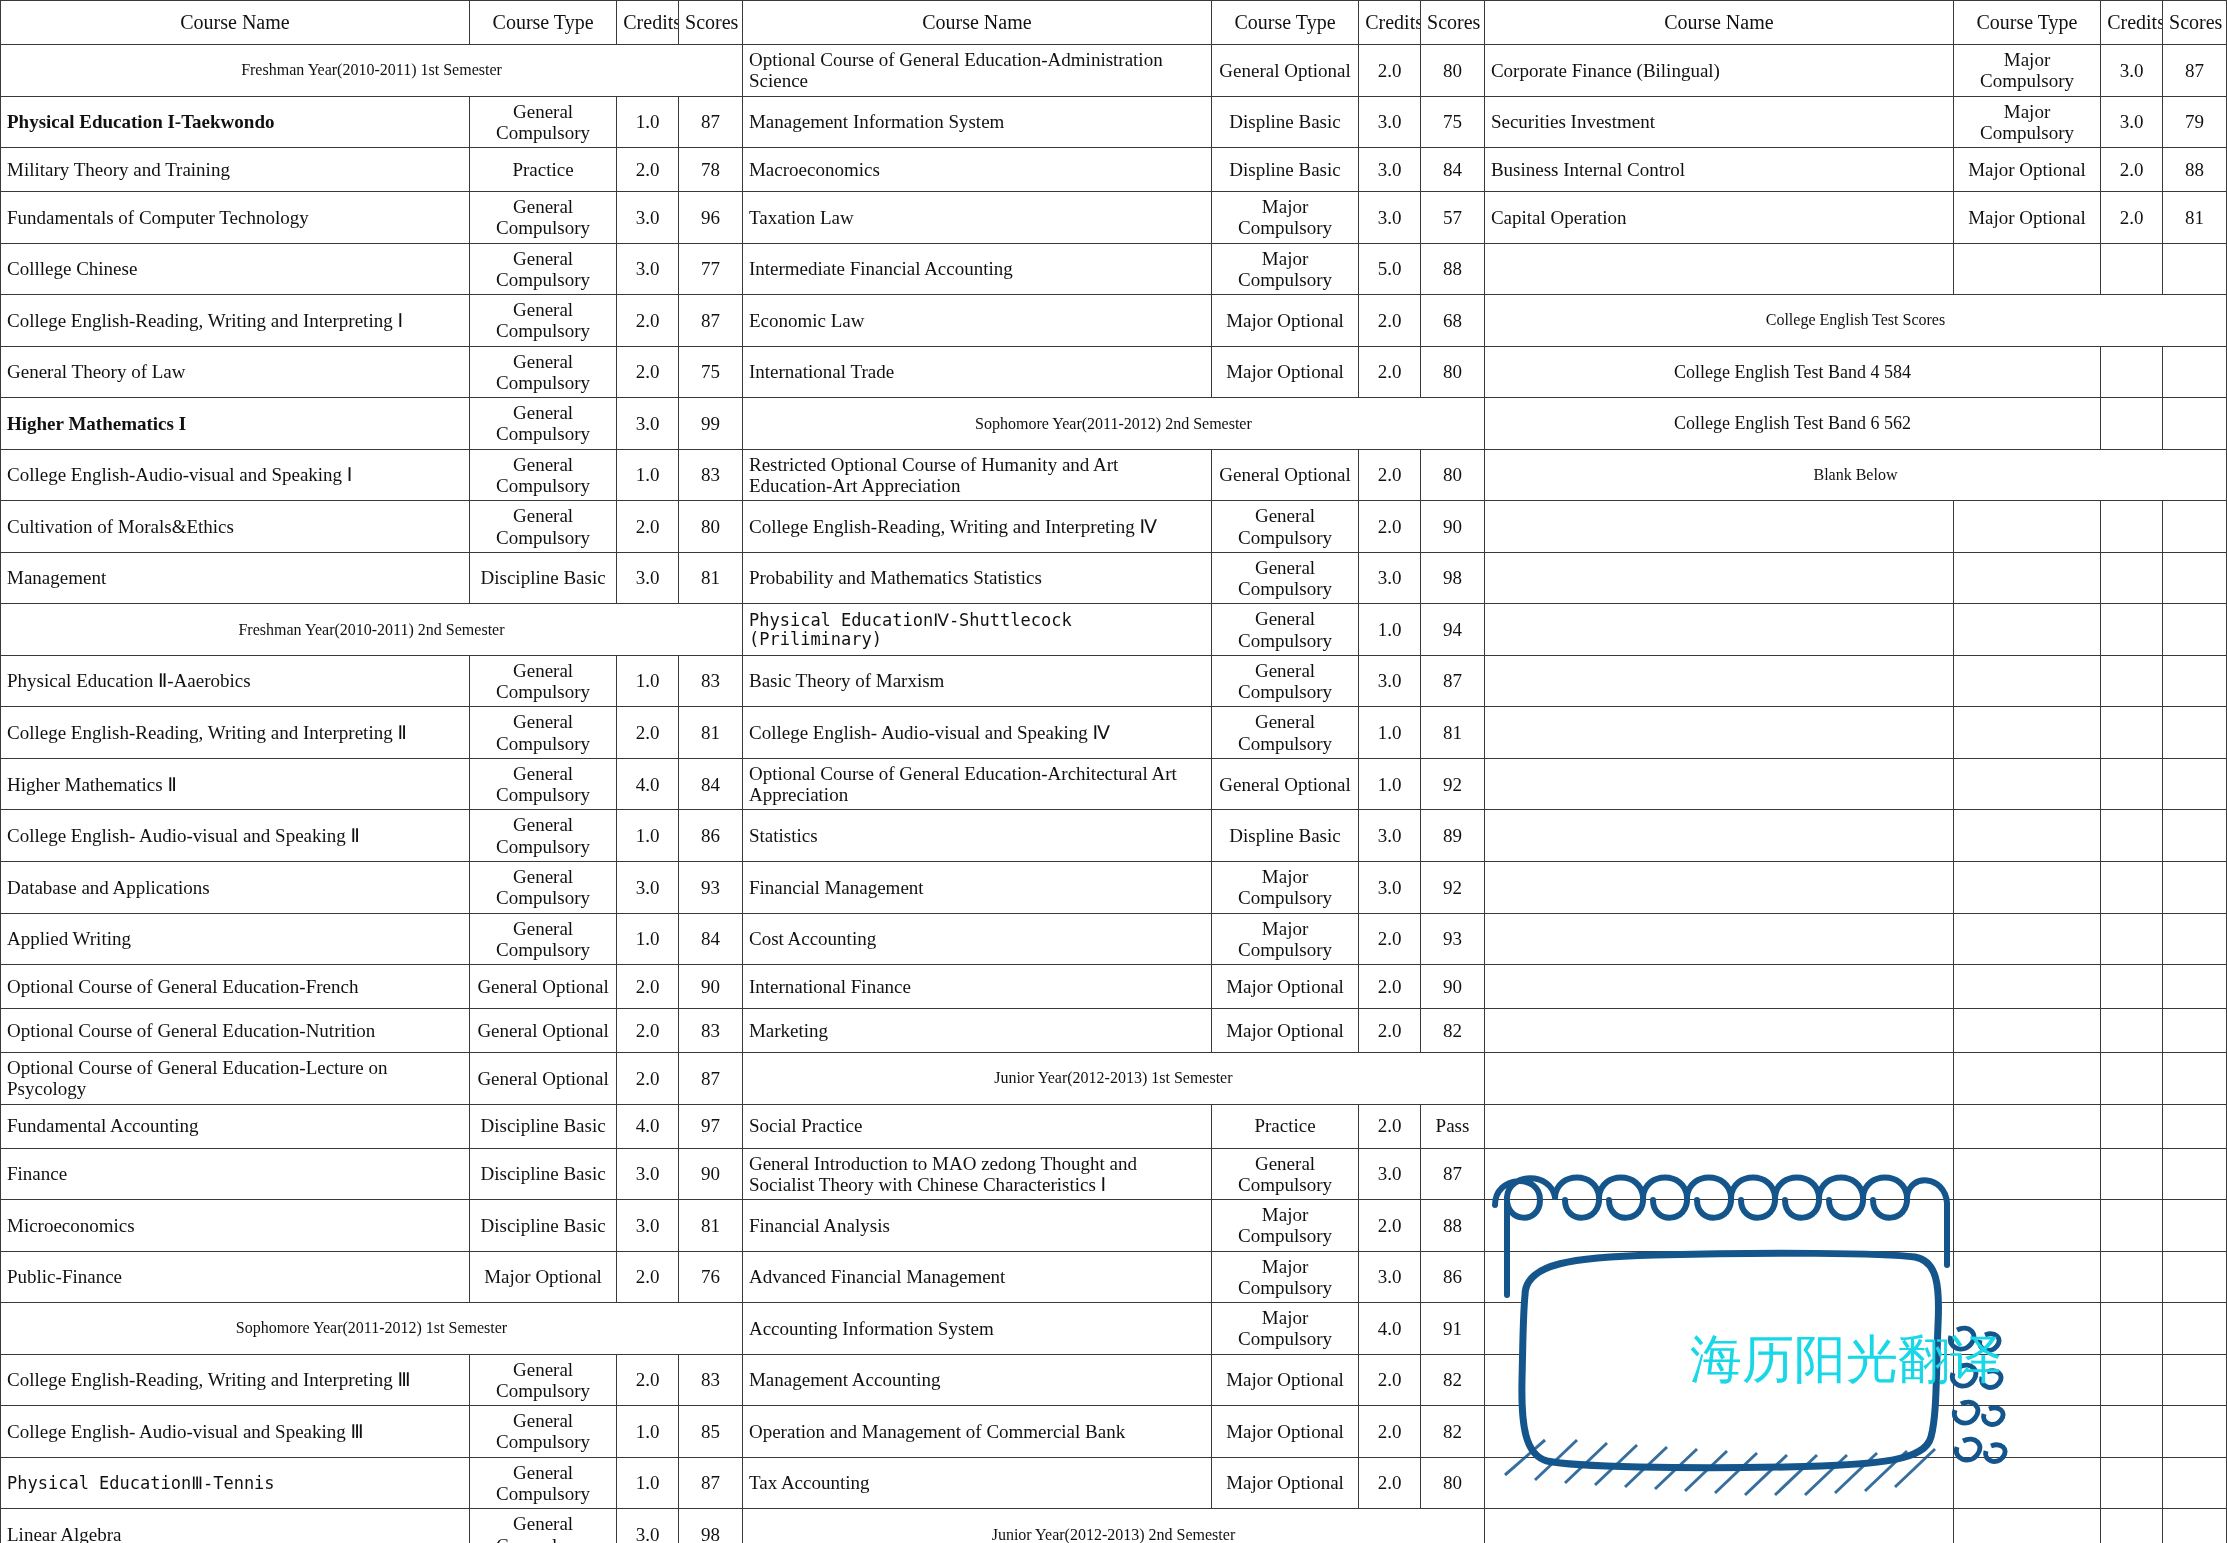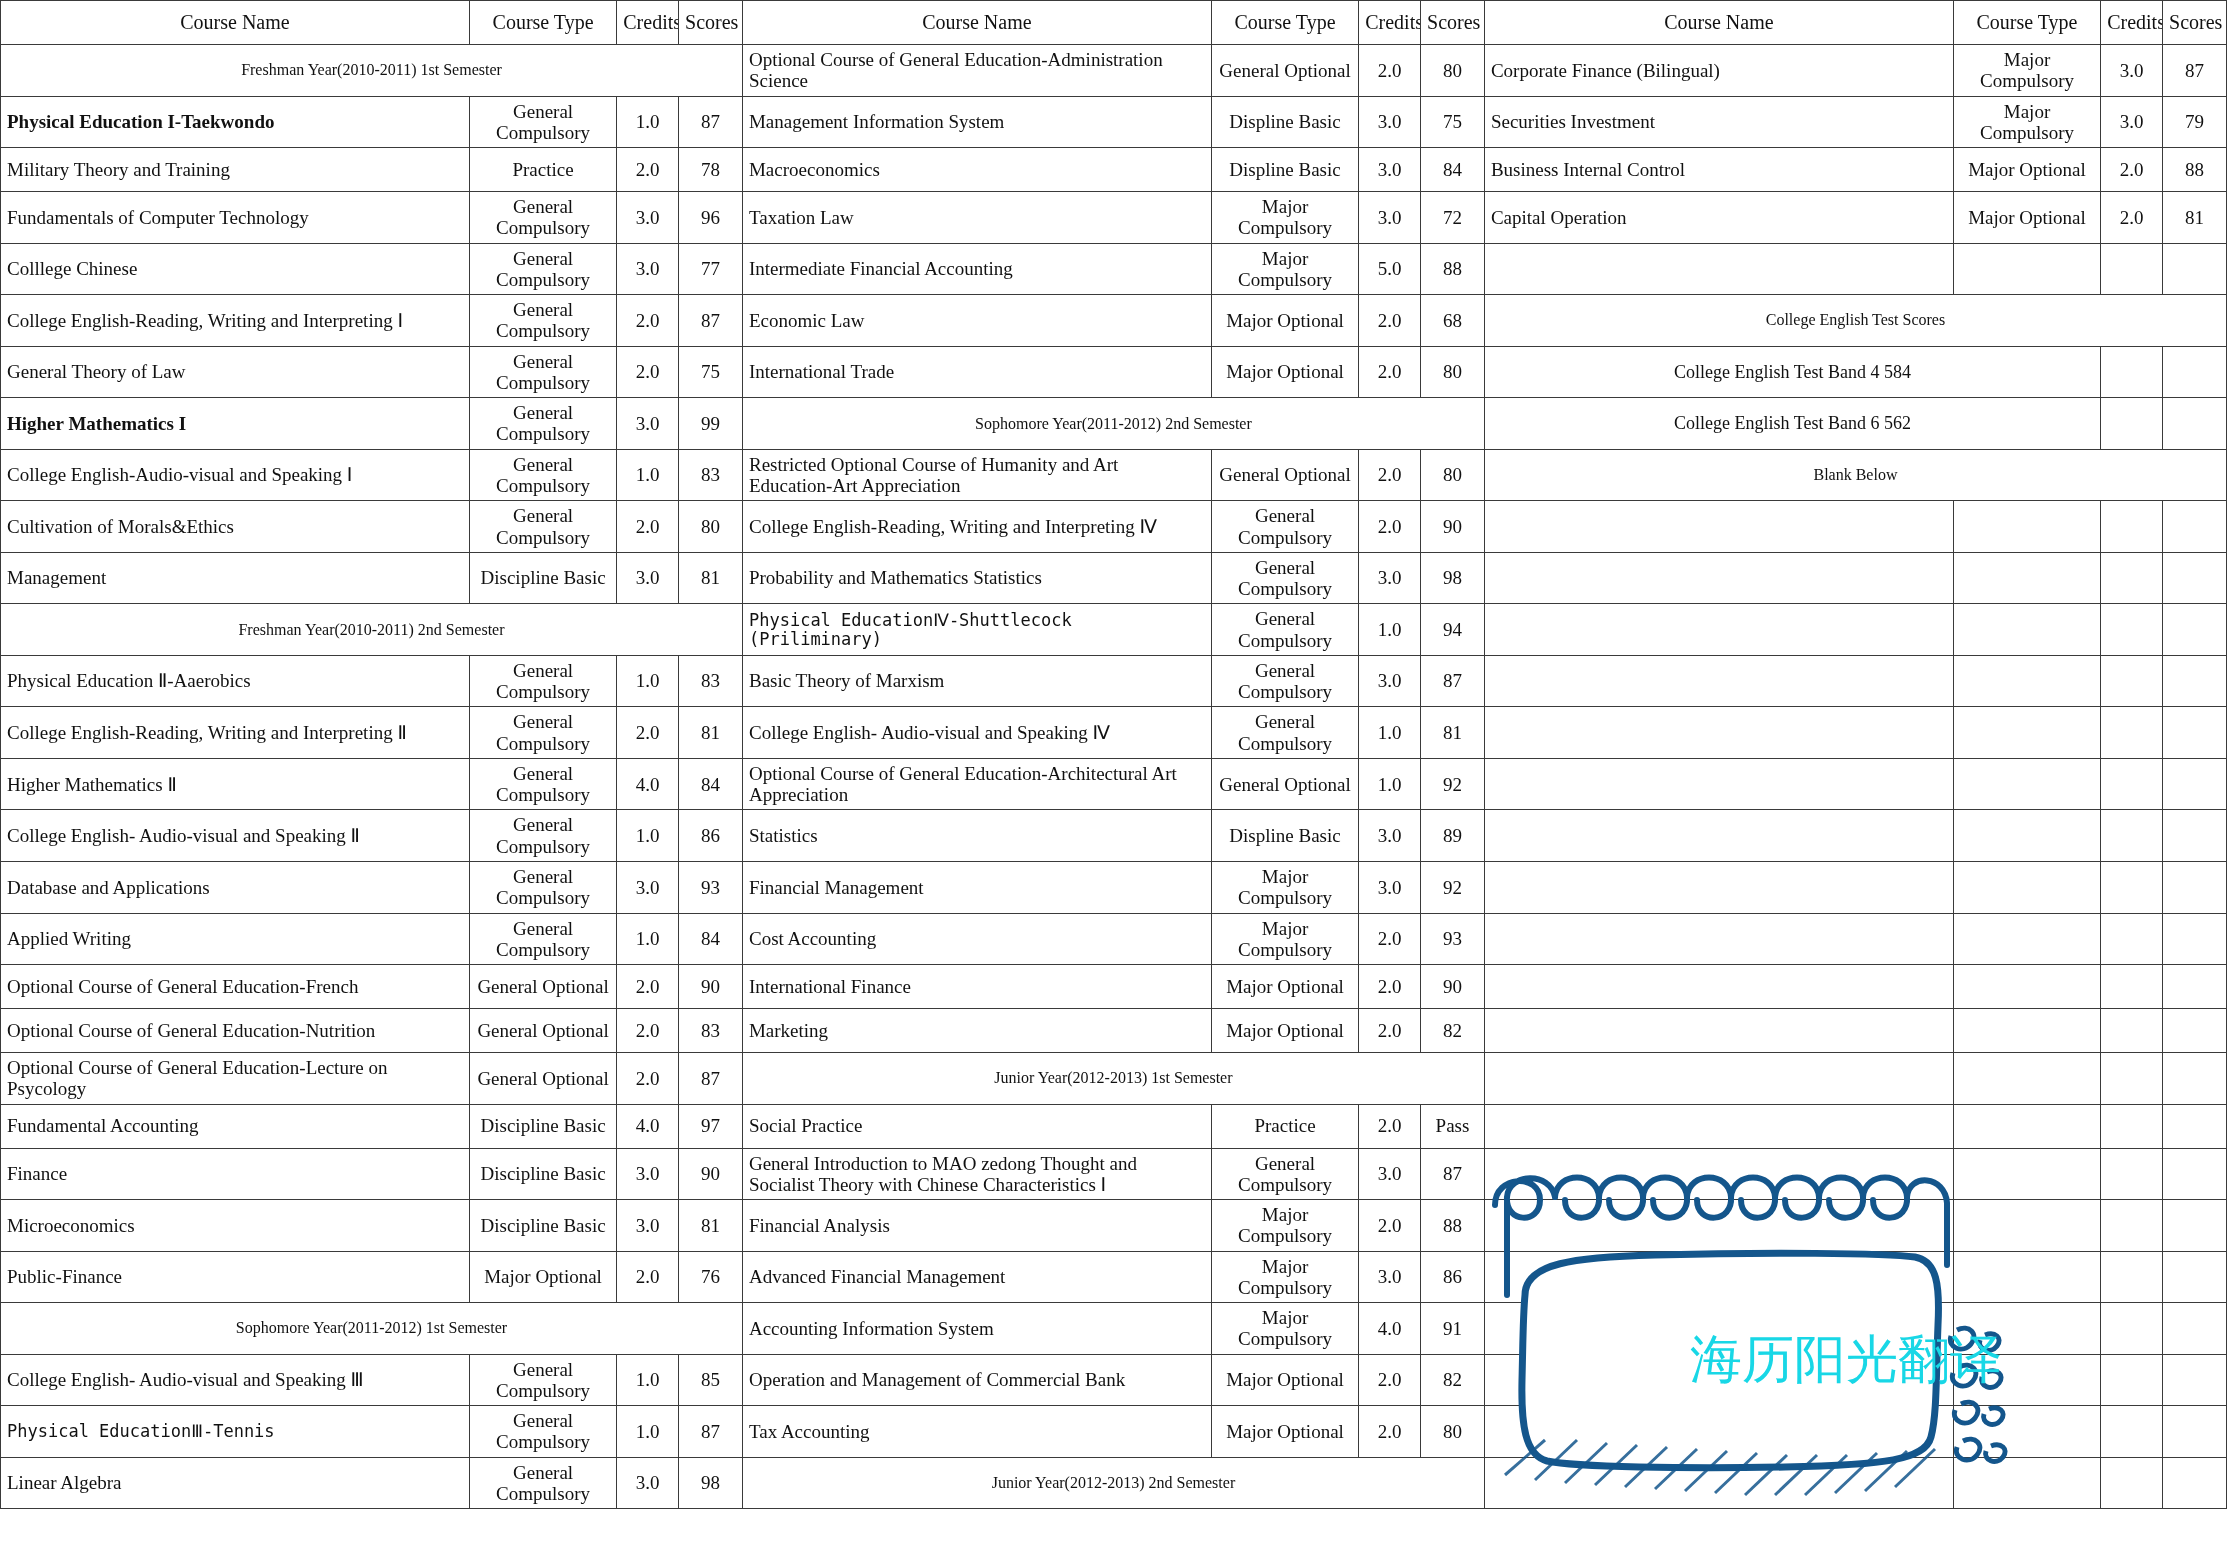--- a/index.html
+++ b/index.html
@@ -131,21 +131,21 @@
           <td class="ctr">88</td>
         </tr>
         <tr>
           <td class="two-line">Fundamentals of Computer Technology</td>
           <td class="ctr">General Compulsory</td>
           <td class="ctr">3.0</td>
           <td class="ctr">96</td>
           <td class="two-line">Taxation Law</td>
           <td class="ctr">Major Compulsory</td>
           <td class="ctr">3.0</td>
-          <td class="ctr">72</td>
+          <td class="ctr">57</td>
           <td class="two-line">Capital Operation</td>
           <td class="ctr">Major Optional</td>
           <td class="ctr">2.0</td>
           <td class="ctr">81</td>
         </tr>
         <tr>
           <td class="two-line">Colllege Chinese</td>
           <td class="ctr">General Compulsory</td>
           <td class="ctr">3.0</td>
           <td class="ctr">77</td>
@@ -420,20 +420,34 @@
           <td class="empty"></td>
           <td class="empty"></td>
           <td class="empty"></td>
         </tr>
         <tr>
           <td class="sem" colspan="4">Sophomore Year(2011-2012) 1st Semester</td>
           <td class="two-line">Accounting Information System</td>
           <td class="ctr">Major Compulsory</td>
           <td class="ctr">4.0</td>
           <td class="ctr">91</td>
+          <td class="empty"></td>
+          <td class="empty"></td>
+          <td class="empty"></td>
+          <td class="empty"></td>
+        </tr>
+        <tr>
+          <td class="two-line">College English-Reading, Writing and Interpreting Ⅲ</td>
+          <td class="ctr">General Compulsory</td>
+          <td class="ctr">2.0</td>
+          <td class="ctr">83</td>
+          <td class="two-line">Management Accounting</td>
+          <td class="ctr">Major Optional</td>
+          <td class="ctr">2.0</td>
+          <td class="ctr">82</td>
           <td class="empty"></td>
           <td class="empty"></td>
           <td class="empty"></td>
           <td class="empty"></td>
         </tr>
         <tr>
           <td class="two-line">College English- Audio-visual and Speaking Ⅲ</td>
           <td class="ctr">General Compulsory</td>
           <td class="ctr">1.0</td>
           <td class="ctr">85</td>

